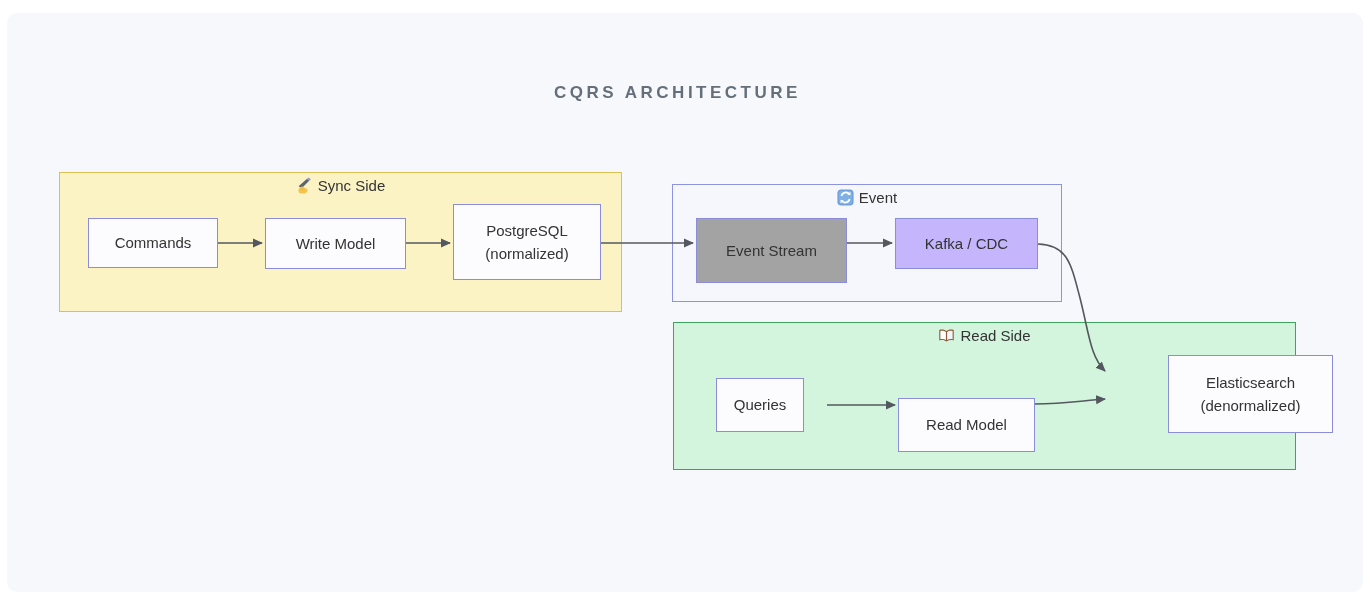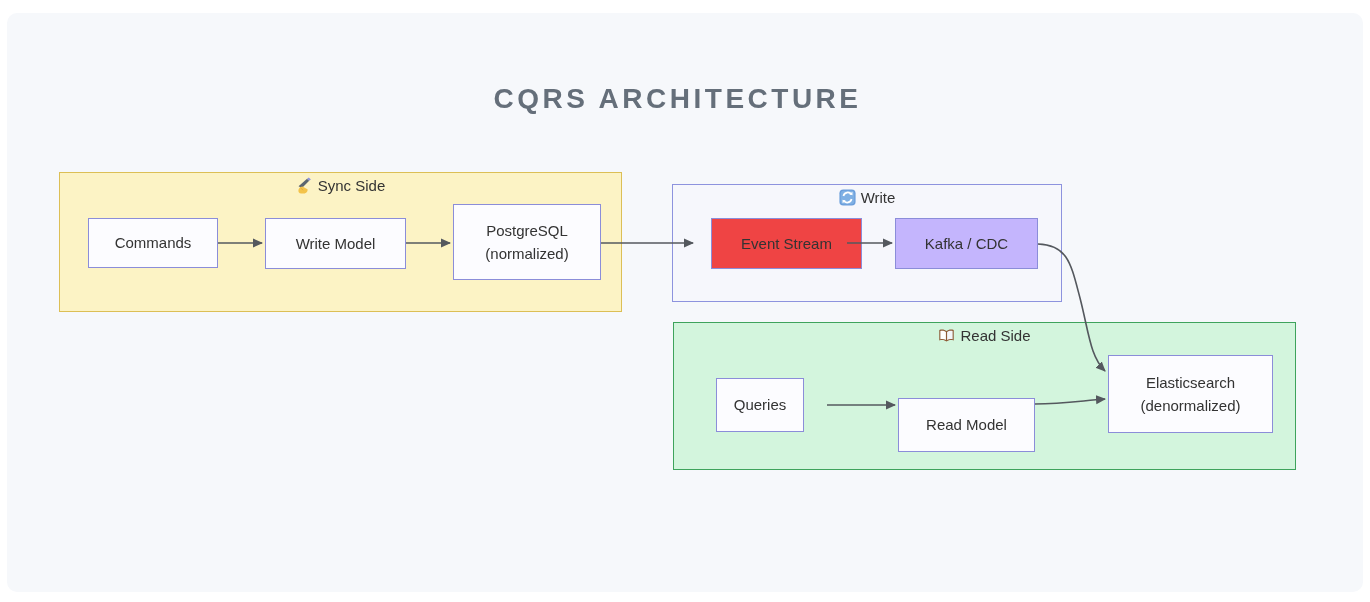--- a/index.html
+++ b/index.html
@@ -9,21 +9,21 @@
     font-family:"Liberation Sans","DejaVu Sans",sans-serif;
     overflow:hidden;position:relative;
   }
   .page{position:absolute;inset:0;width:1370px;height:602px;}
   .panel-bg{
     position:absolute;left:7px;top:13px;width:1356px;height:579px;
     background:#f6f8fb;border-radius:10px;
   }
   .diagram-title{
     position:absolute;left:59px;top:83px;width:1237px;
-    text-align:center;font-size:28px;font-weight:700;
+    text-align:center;font-size:17px;font-weight:700;
     letter-spacing:3.5px;color:#656f7a;
   }
   .group{
     position:absolute;border:1.6px solid;box-sizing:border-box;
   }
   .group-label{
     position:absolute;top:4px;left:0;right:0;
     display:flex;justify-content:center;align-items:center;gap:5px;
     font-size:15px;color:#333333;
   }
@@ -63,21 +63,21 @@
       <span class="icon">
         <svg viewBox="0 0 20 20">
           <rect x="0.5" y="0.5" width="19" height="19" rx="4.5" fill="#6b9edb"></rect>
           <rect x="2" y="2" width="16" height="16" rx="3.5" fill="#7fb0e4"></rect>
           <path d="M5.2 8.2 A5.2 5.2 0 0 1 14.6 6.4" stroke="#ffffff" stroke-width="2" fill="none"></path>
           <path d="M14.8 11.8 A5.2 5.2 0 0 1 5.4 13.6" stroke="#ffffff" stroke-width="2" fill="none"></path>
           <path d="M15.8 3.2 L15.9 7.4 L12 6.2 Z" fill="#ffffff"></path>
           <path d="M4.2 16.8 L4.1 12.6 L8 13.8 Z" fill="#ffffff"></path>
         </svg>
       </span>
-      <span>Write</span>
+      <span>Event</span>
     </div>
   </div>
 
   <div class="group" style="left: 673px; top: 322px; width: 623px; height: 148px; background-color: rgb(211, 245, 221); border-color: rgb(62, 163, 92);">
     <div class="group-label">
       <span class="icon">
         <svg viewBox="0 0 20 20">
           <path d="M1.5 3.5 C5 2.3 8 3.2 10 4.8 C12 3.2 15 2.3 18.5 3.5 L18.5 16 C15 14.8 12 15.6 10 17.2 C8 15.6 5 14.8 1.5 16 Z" fill="#8d5a36"></path>
           <path d="M2.8 4.6 C5.4 4 7.6 4.7 9.3 5.9 L9.3 15.4 C7.6 14.3 5.4 13.8 2.8 14.3 Z" fill="#ffffff"></path>
           <path d="M17.2 4.6 C14.6 4 12.4 4.7 10.7 5.9 L10.7 15.4 C12.4 14.3 14.6 13.8 17.2 14.3 Z" fill="#f3f6fa"></path>
@@ -93,37 +93,37 @@
 
   <div class="node" style="left: 265px; top: 218px; width: 141px; height: 51px; background-color: rgb(252, 252, 255); border-color: rgb(139, 141, 217); align-items: center;">
     <span>Write Model</span>
   </div>
 
   <div class="node" style="left: 453px; top: 204px; width: 148px; height: 76px; background-color: rgb(252, 252, 255); border-color: rgb(139, 141, 217);">
     <span>PostgreSQL</span>
     <span>(normalized)</span>
   </div>
 
-  <div class="node" style="left: 696px; top: 218px; width: 151px; height: 51px; background-color: #ef4444; border-color: rgb(139, 141, 217); margin-left: 15px;">
+  <div class="node" style="left: 696px; top: 218px; width: 151px; height: 65px; background-color: #a3a3a3; border-color: rgb(139, 141, 217);">
     <span>Event Stream</span>
   </div>
 
   <div class="node" style="left: 895px; top: 218px; width: 143px; height: 51px; background-color: #c4b5fd; border-color: rgb(139, 141, 217);">
     <span>Kafka / CDC</span>
   </div>
 
   <div class="node" style="left: 716px; top: 378px; width: 88px; height: 54px; background-color: rgb(252, 252, 255); border-color: rgb(139, 141, 217); text-align: center;">
     <span>Queries</span>
   </div>
 
   <div class="node" style="left: 898px; top: 378px; width: 137px; height: 54px; background-color: rgb(252, 252, 255); border-color: rgb(139, 141, 217); margin-top: 20px;">
     <span>Read Model</span>
   </div>
 
-  <div class="node" style="left: 1108px; top: 355px; width: 165px; height: 78px; background-color: rgb(252, 252, 255); border-color: rgb(139, 141, 217);">
+  <div class="node" style="left: 1168px; top: 355px; width: 165px; height: 78px; background-color: rgb(252, 252, 255); border-color: rgb(139, 141, 217);">
     <span>Elasticsearch</span>
     <span>(denormalized)</span>
   </div>
 
   <svg class="edges" width="1370" height="602" viewBox="0 0 1370 602">
     <defs>
       <marker id="arrow" markerUnits="userSpaceOnUse" markerWidth="11" markerHeight="11" refX="9" refY="5" orient="auto">
         <path d="M0,0.5 L10,5 L0,9.5 z" style="fill: rgb(84, 88, 94);"></path>
       </marker>
     </defs>

